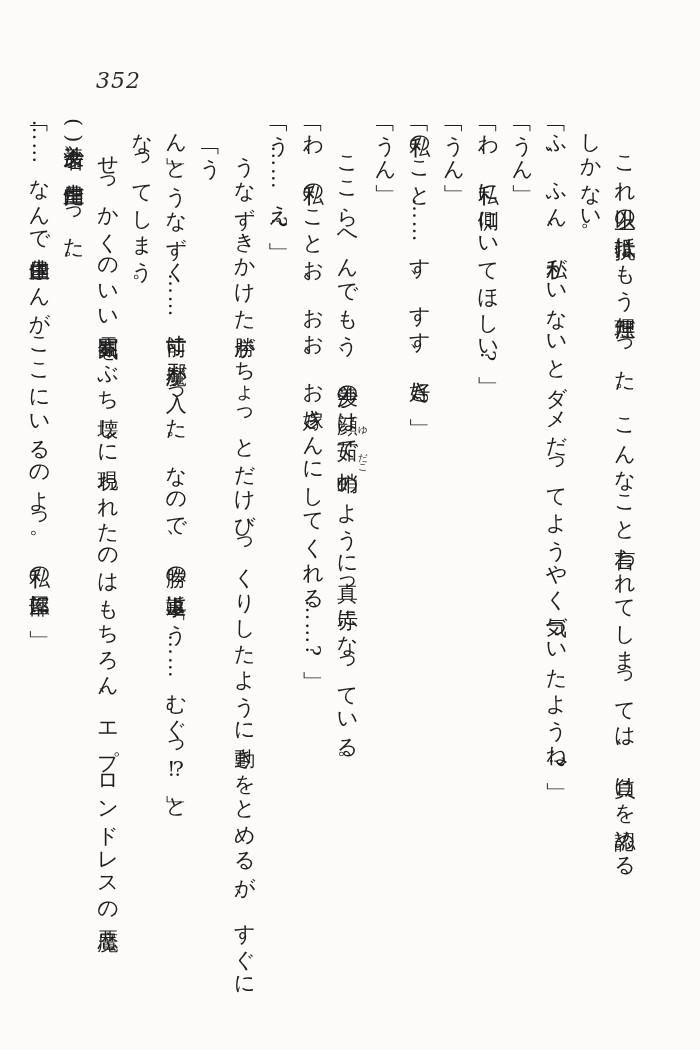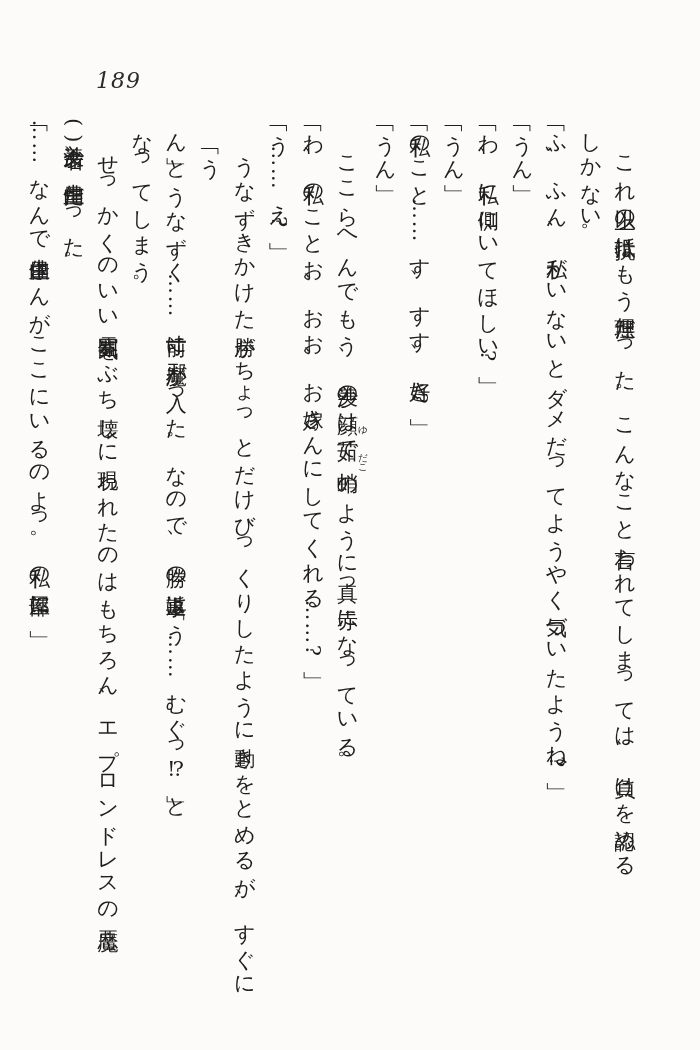--- a/index.html
+++ b/index.html
@@ -45,21 +45,21 @@
   ruby rt {
     font-size: 9.5px;
     letter-spacing: 0;
     color: #2b2b2b;
   }
 </style>
 </head>
 <body>
 
 <div class="page">
-  <div class="page-number">189</div>
+  <div class="page-number">352</div>
   <div class="text-block" id="text-block">
       <div class="tcol indent"><span>これ以上の抵抗はもう無理だった。こんなこと言われてしまっては、負けを認める</span></div>
       <div class="tcol"><span>しかない。</span></div>
       <div class="tcol"><span>「ふ、ふん、私がいないとダメだってようやく気づいたようね?」</span></div>
       <div class="tcol"><span>「うん」</span></div>
       <div class="tcol"><span>「わ、私に側にいてほしい?」</span></div>
       <div class="tcol"><span>「うん」</span></div>
       <div class="tcol"><span>「私のこと……す、すす、好き?」</span></div>
       <div class="tcol"><span>「うん」</span></div>
       <div class="tcol indent"><span>ここらへんでもう、美沙の顔は</span><ruby>茹<rt>ゆ</rt></ruby><span>で</span><ruby>蛸<rt>だこ</rt></ruby><span>のように真っ赤になっている。</span></div>

